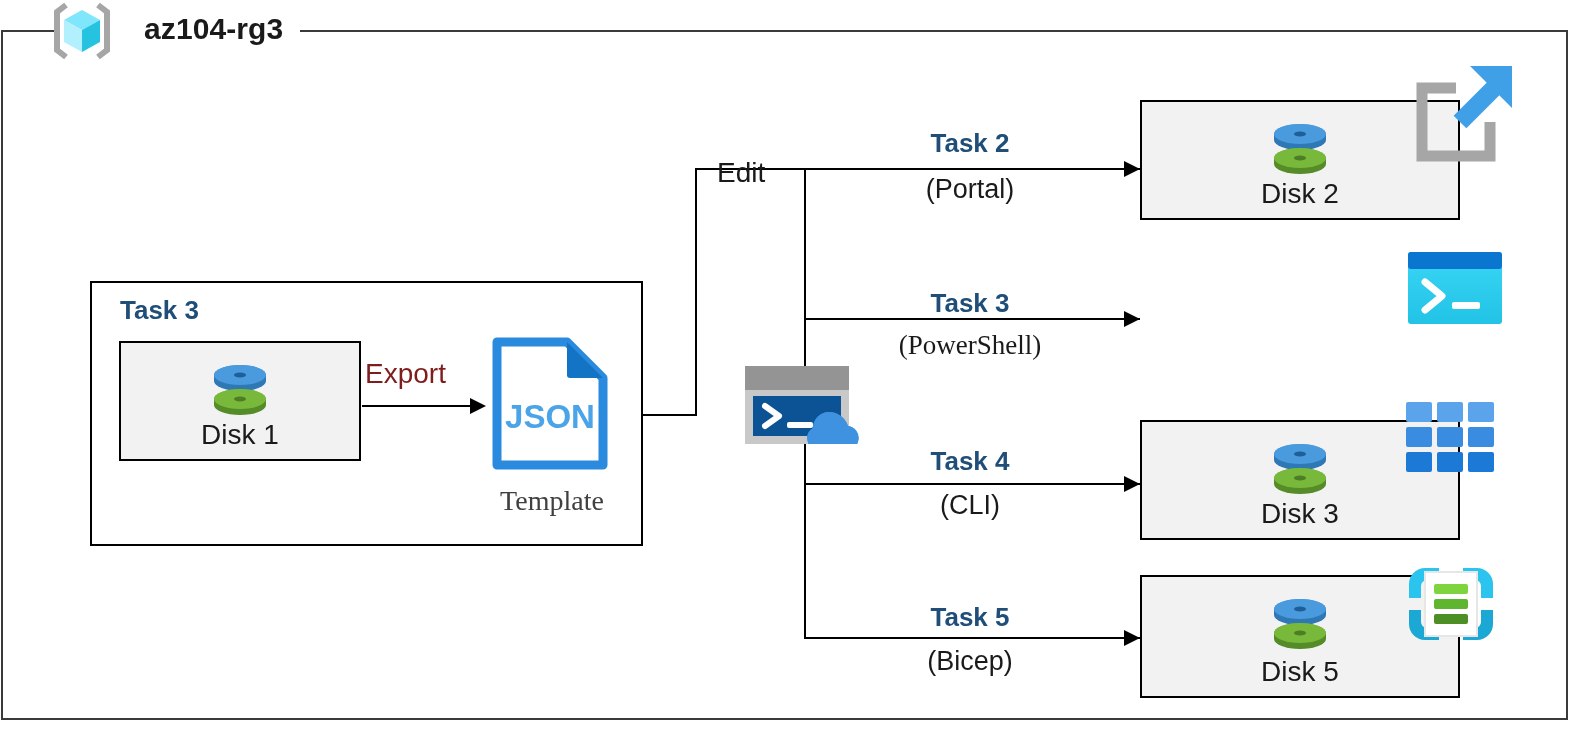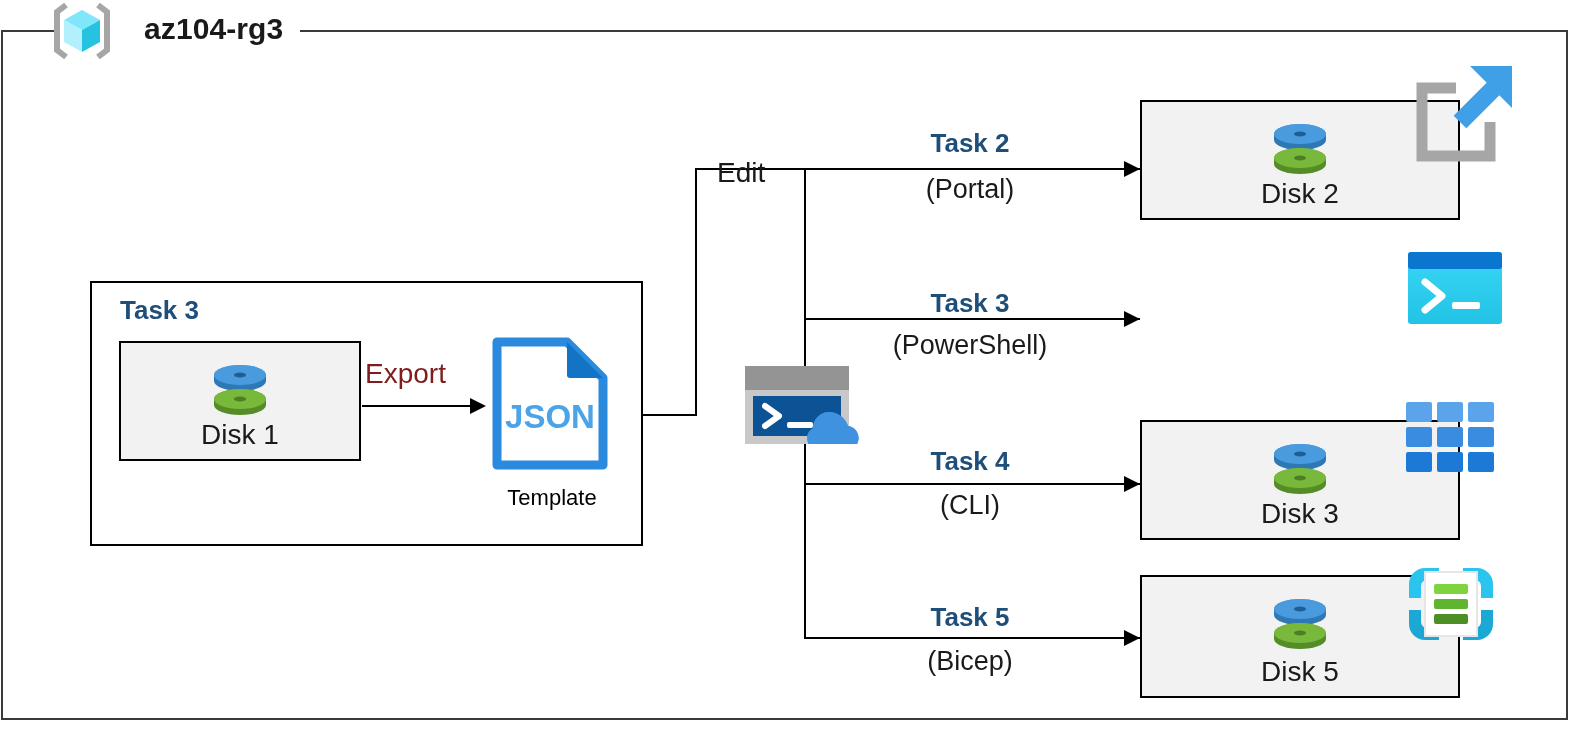--- a/index.html
+++ b/index.html
@@ -87,23 +87,24 @@
     top: 16px;
     width: 62px;
     height: 60px;
   }
 
   
   .json-icon { left: 489px; top: 336px; width: 122px; height: 135px; }
   .template-label {
     left: 420px; top: 485px; width: 264px;
     text-align: center;
-    font-size: 22px;
-    color: #000000;
-    white-space: nowrap;
+    font-size: 28px;
+    color: #404040;
+    white-space: nowrap;
+    font-family: Liberation Serif, serif;
   }
 
   
   .cloudshell-icon { left: 745px; top: 366px; width: 118px; height: 78px; }
 
   
   .line { background: #000000; }
   .line-h { height: 2px; }
   .line-v { width: 2px; }
 
@@ -254,21 +255,21 @@
       <path d="M52 62 L96 18" stroke="#3fa0e8" stroke-width="18" stroke-linecap="butt"></path>
       <polygon points="104,6 104,48 62,6" fill="#3fa0e8"></polygon>
     </svg>
   </div>
 
   <div class="abs line line-h" style="left:804px; top:318px; width:336px;"></div>
   <div class="arrowhead" style="left:1124px; top:311px;"></div>
   <div class="abs task-label" style="left:865px; top:290px; width:210px;">
     <span class="tl-name">Task 3</span>
   </div>
-  <div class="abs task-label" style="left:855px; top:330px; width:230px;">
+  <div class="abs task-label" style="left:855px; top:330px; width:230px;font-family:Liberation Serif, serif;">
     <span class="tl-tool">(PowerShell)</span>
   </div>
 
 
   <div class="abs" style="left:1408px; top:252px; width:94px; height:72px;">
     <svg width="94" height="72" viewBox="0 0 94 72">
       <defs>
         <linearGradient id="psBody" x1="0" y1="0" x2="0" y2="1">
           <stop offset="0%" stop-color="#3ad6f5"></stop>
           <stop offset="100%" stop-color="#22c3e6"></stop>

